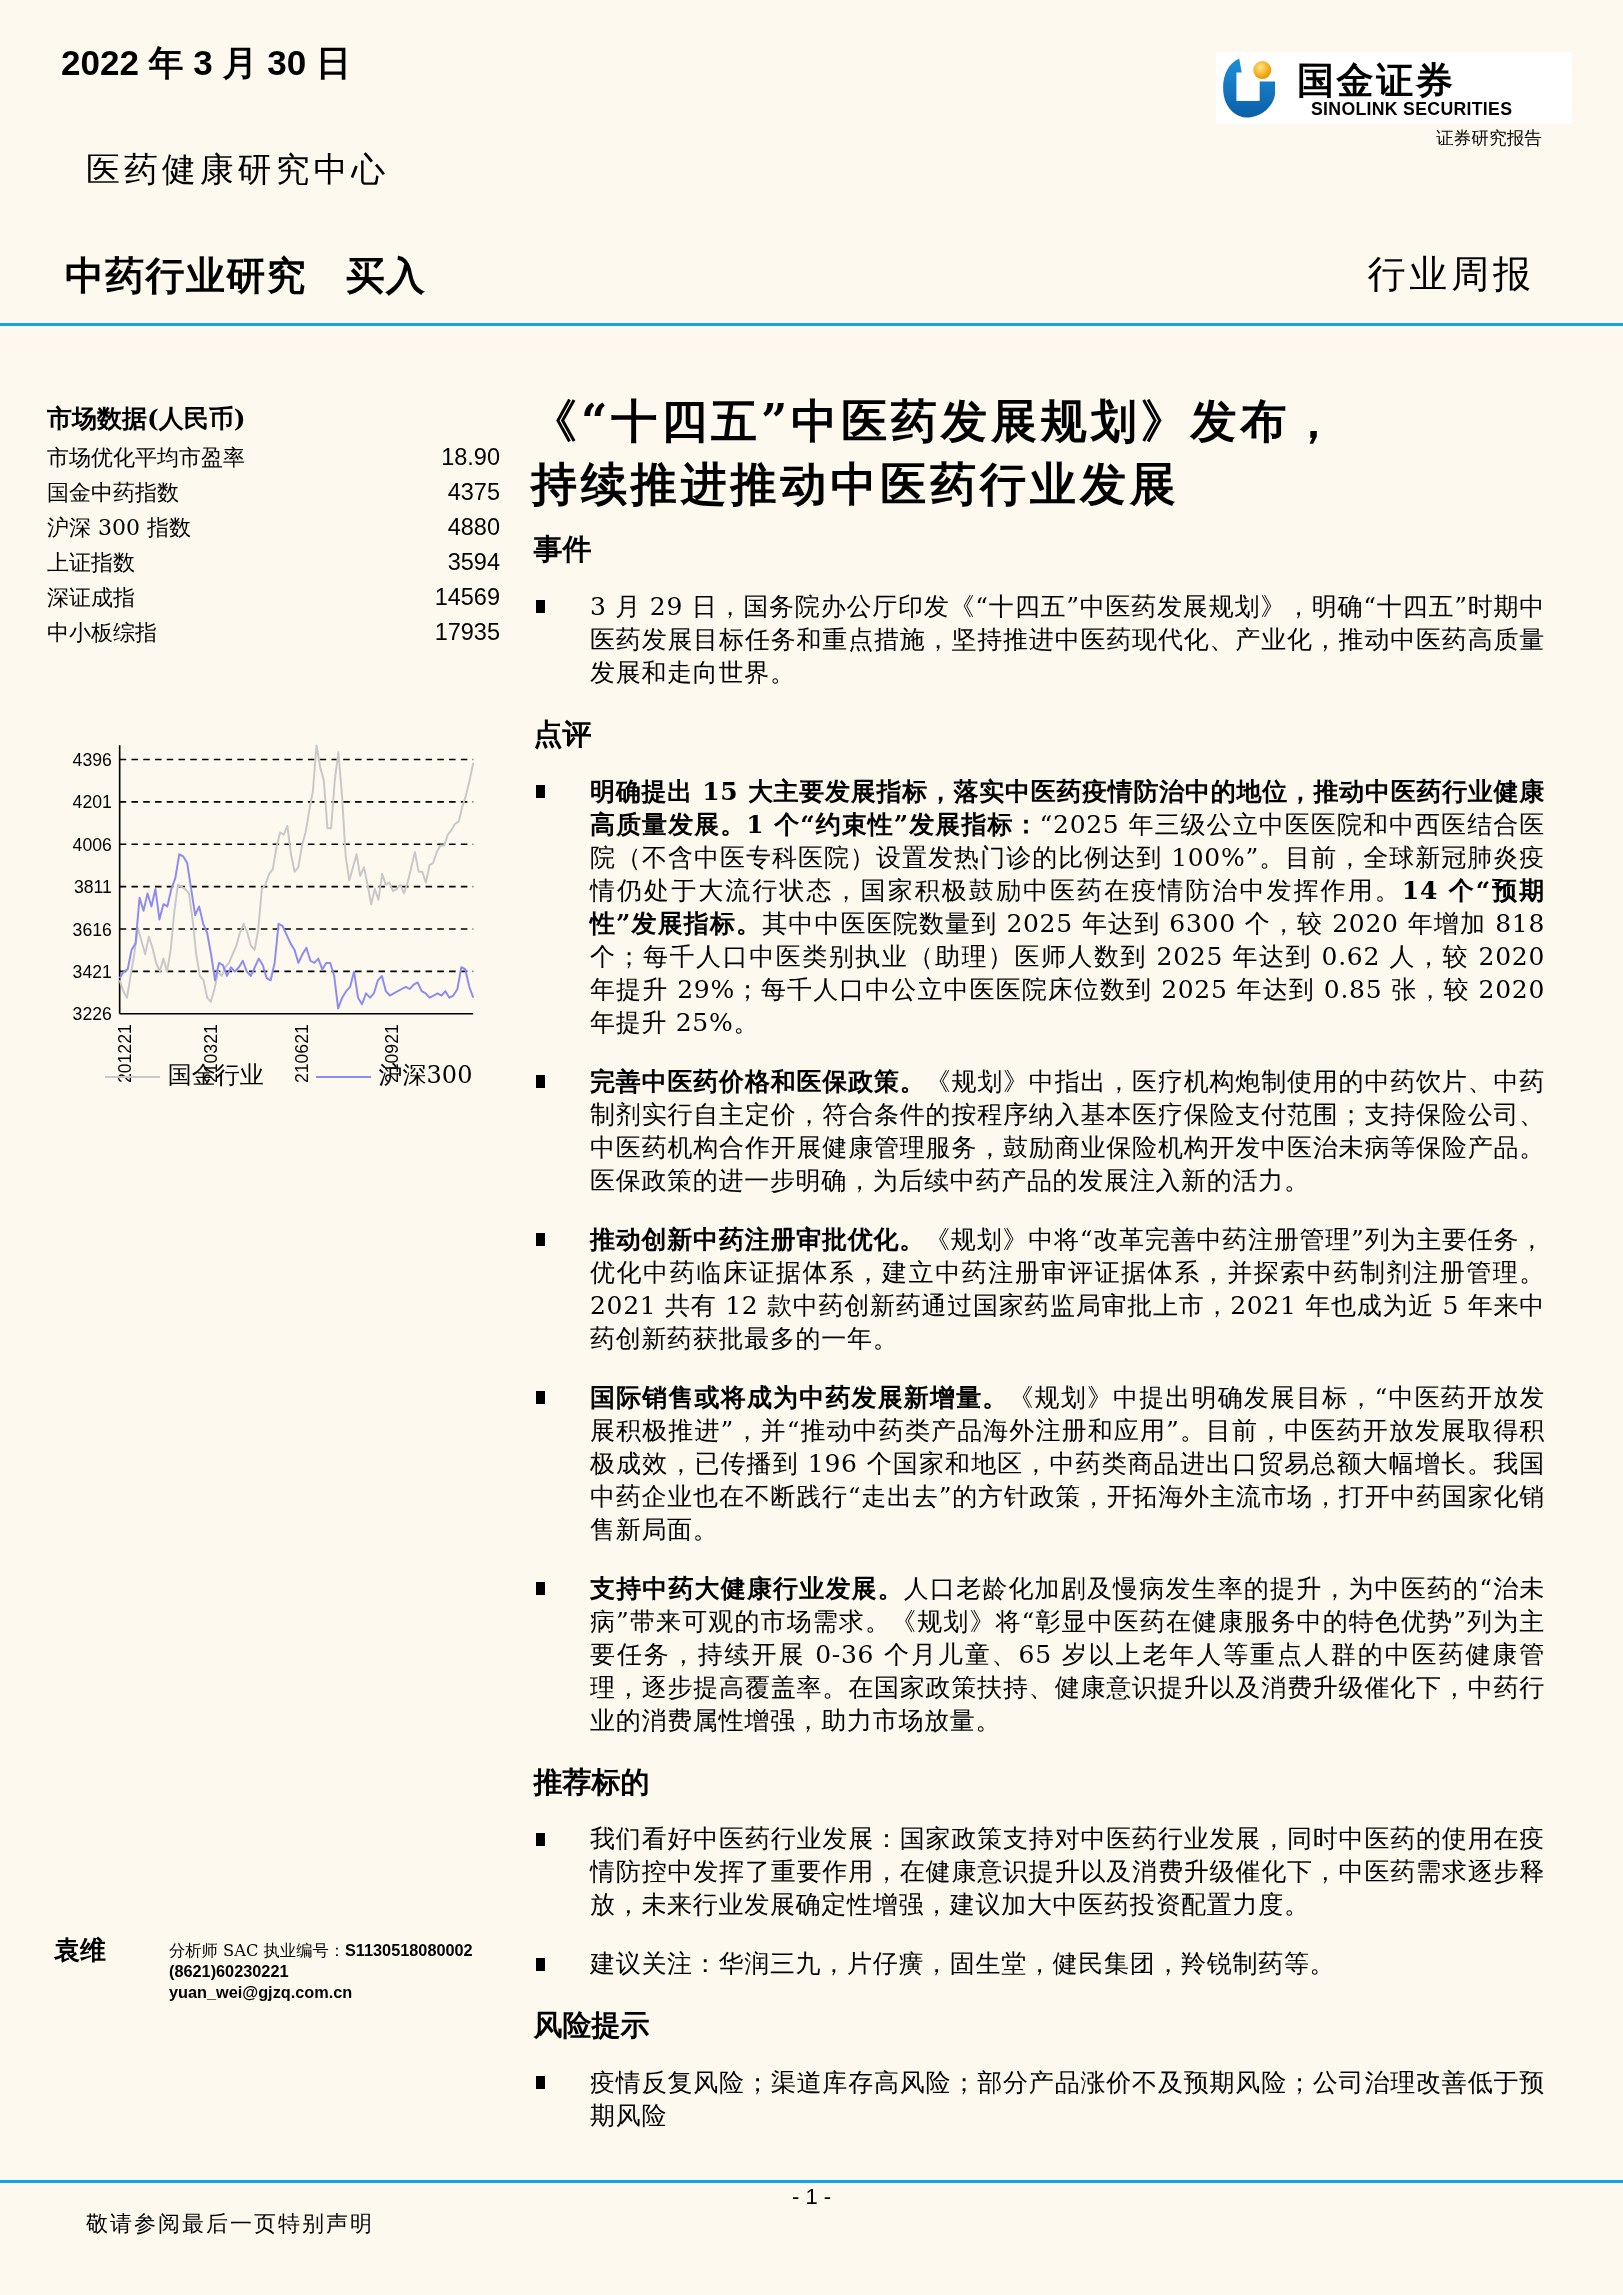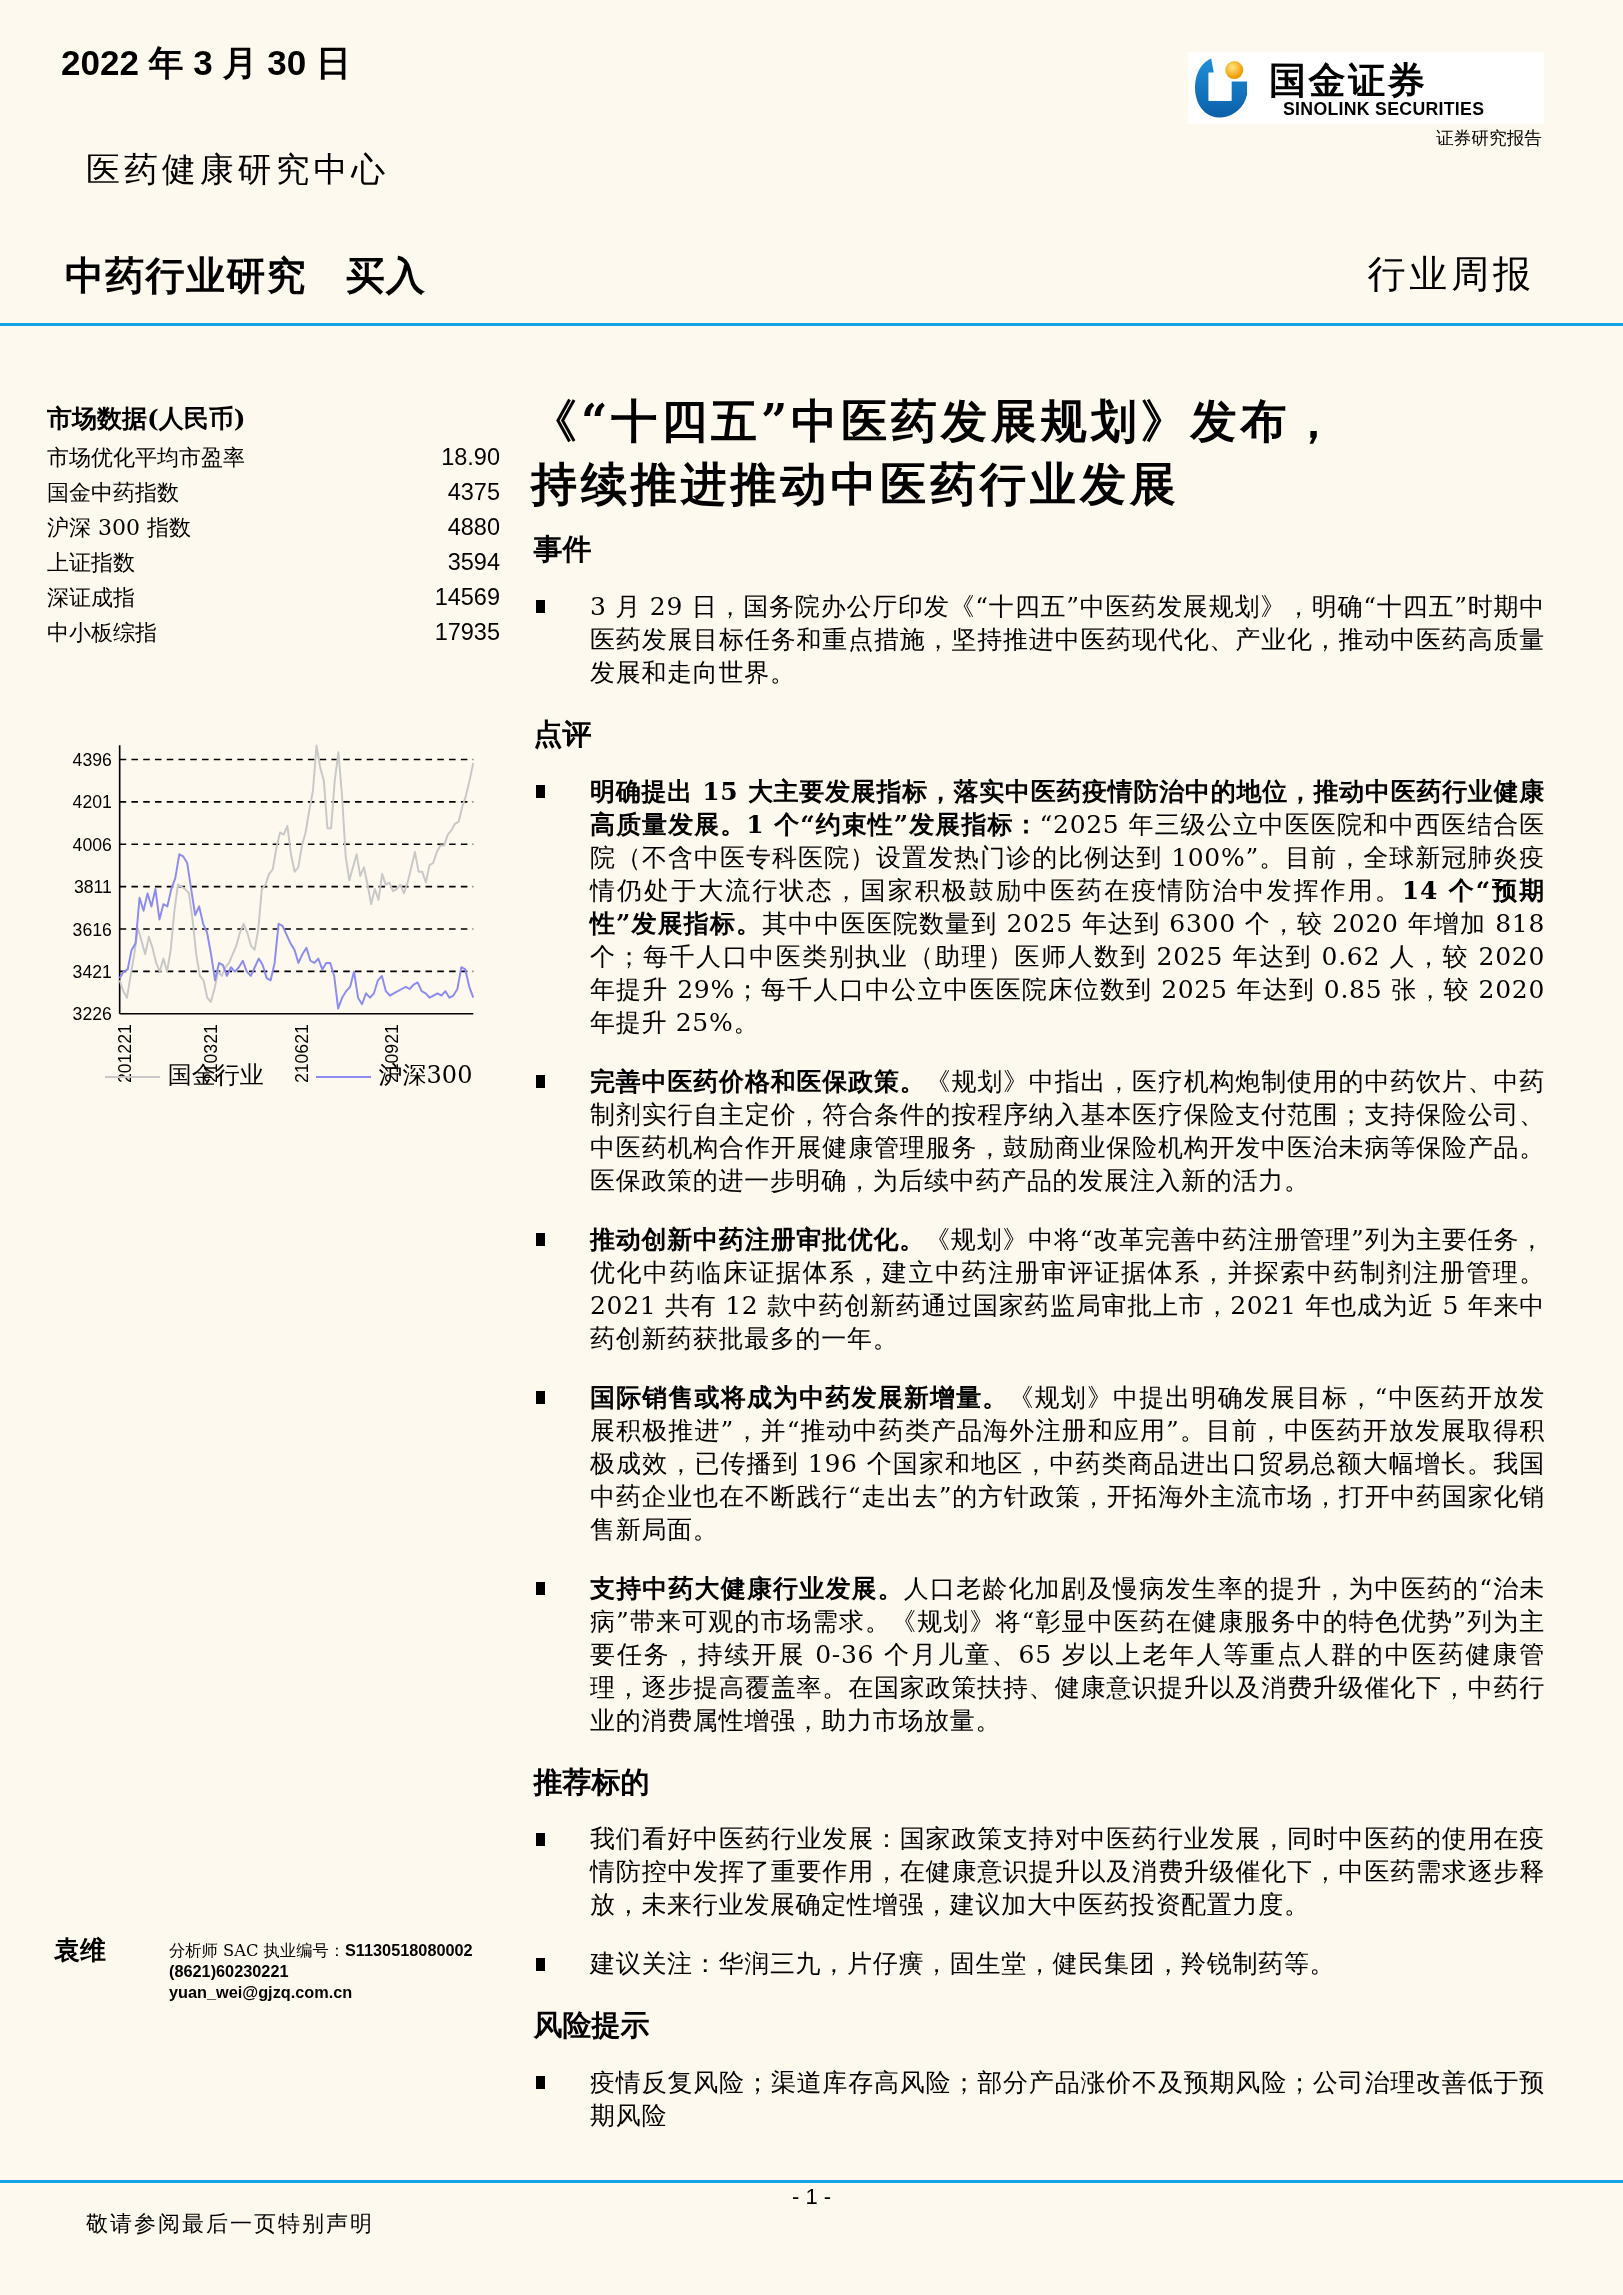--- a/index.html
+++ b/index.html
@@ -10,21 +10,21 @@
   }
   .abs { position:absolute; }
   .sans { font-family:"Liberation Sans","DejaVu Sans",sans-serif; }
 
   
   #date { left:61px; top:40px; font-size:35px; font-weight:bold; }
   #dept { left:86px; top:147px; font-size:34px; letter-spacing:3.9px; }
   #industry { left:65px; top:249px; font-size:39px; font-weight:bold; letter-spacing:1.3px; }
   #rating { margin-left:39px;margin-top:6px; }
   #report-type { right:88px; top:249px; font-size:38px; letter-spacing:3.9px; }
-  #logo { left:1188px; top:52px; width:356px; height:72px; background:#fff; }
+  #logo { left:1216px; top:52px; width:356px; height:72px; background:#fff; }
   #logo-mark { position:absolute; left:3.9px; top:3.9px; width:64px; height:64px; }
   #logo-cn { position:absolute; left:81px; top:3.9px; font-size:37px; font-weight:bold; letter-spacing:2.6px; font-family:"Liberation Sans","DejaVu Sans",sans-serif; }
   #logo-en { position:absolute; left:81px; top:47px; font-size:17.7px; font-weight:bold; font-family:"Liberation Sans","DejaVu Sans",sans-serif; letter-spacing:0.3px;margin-left:14px; }
   #report-label { right:81px; top:126px; font-size:17.7px; }
   .rule { left:0; width:1623px; height:3.3px; background:#12a3e8; }
   #rule-top { top:323px; }
   #rule-bottom { top:2180px; }
 
   
   #market { left:47px; top:402px; width:453px; }

